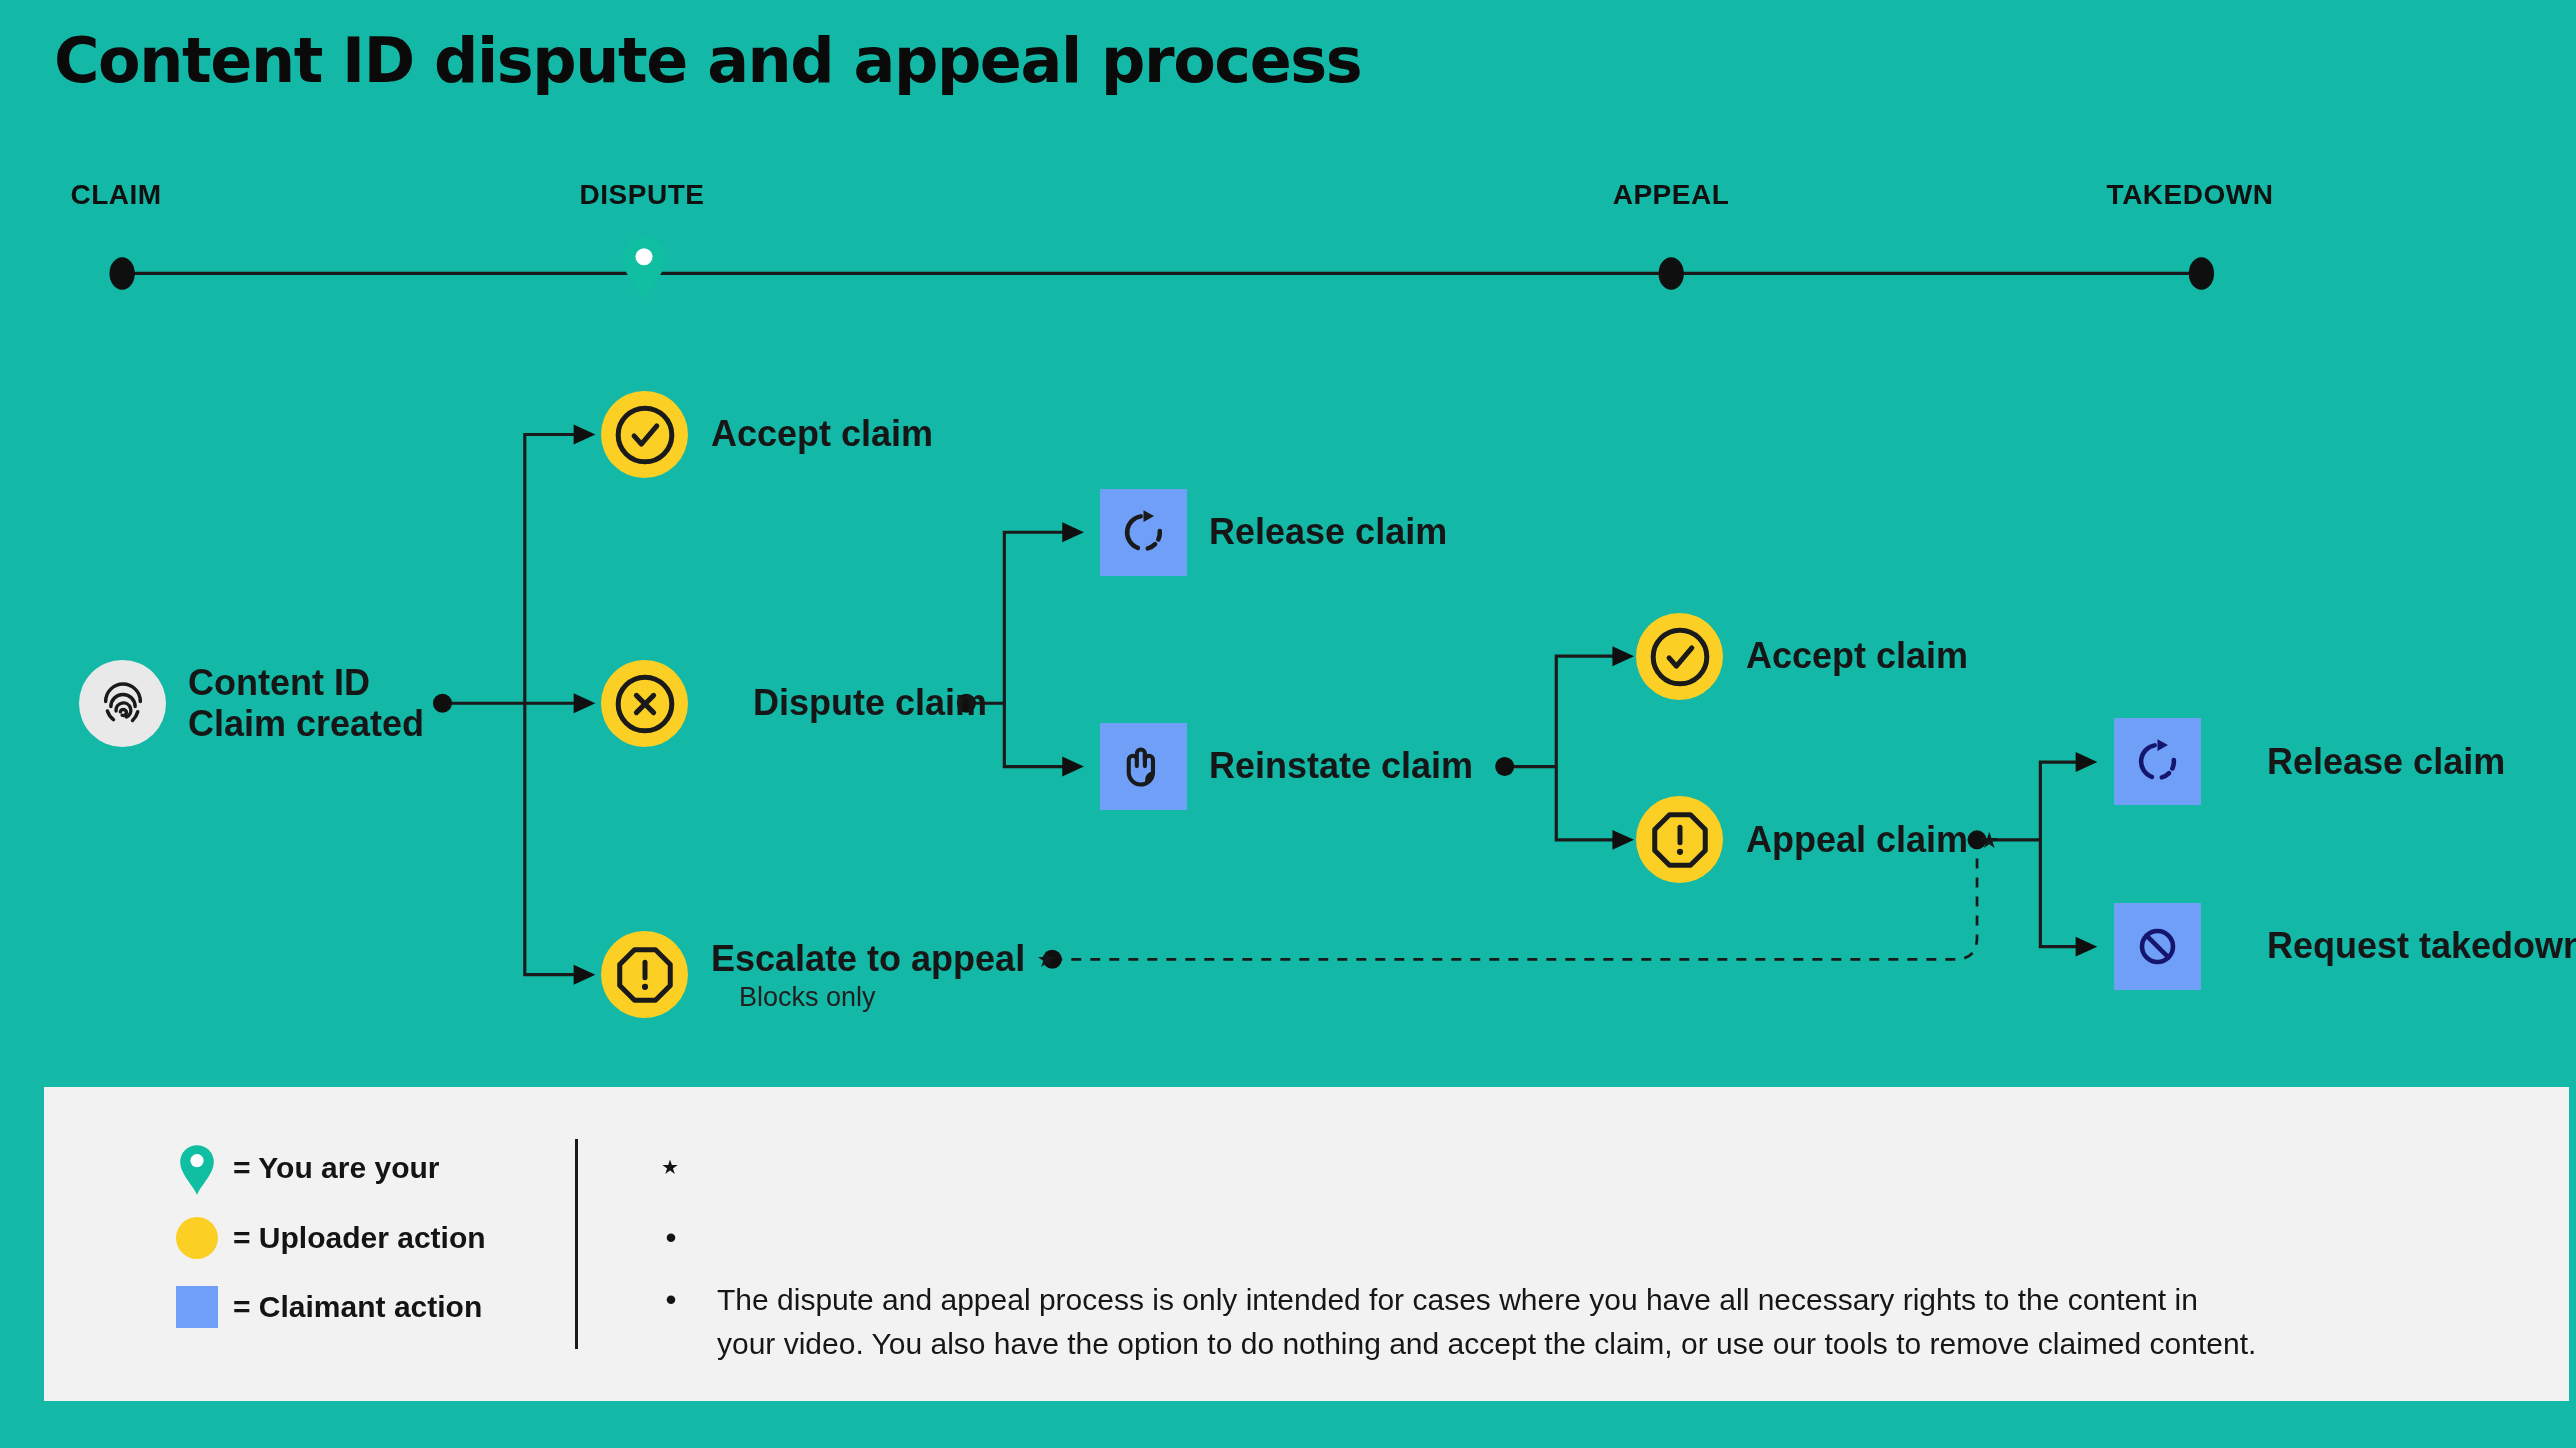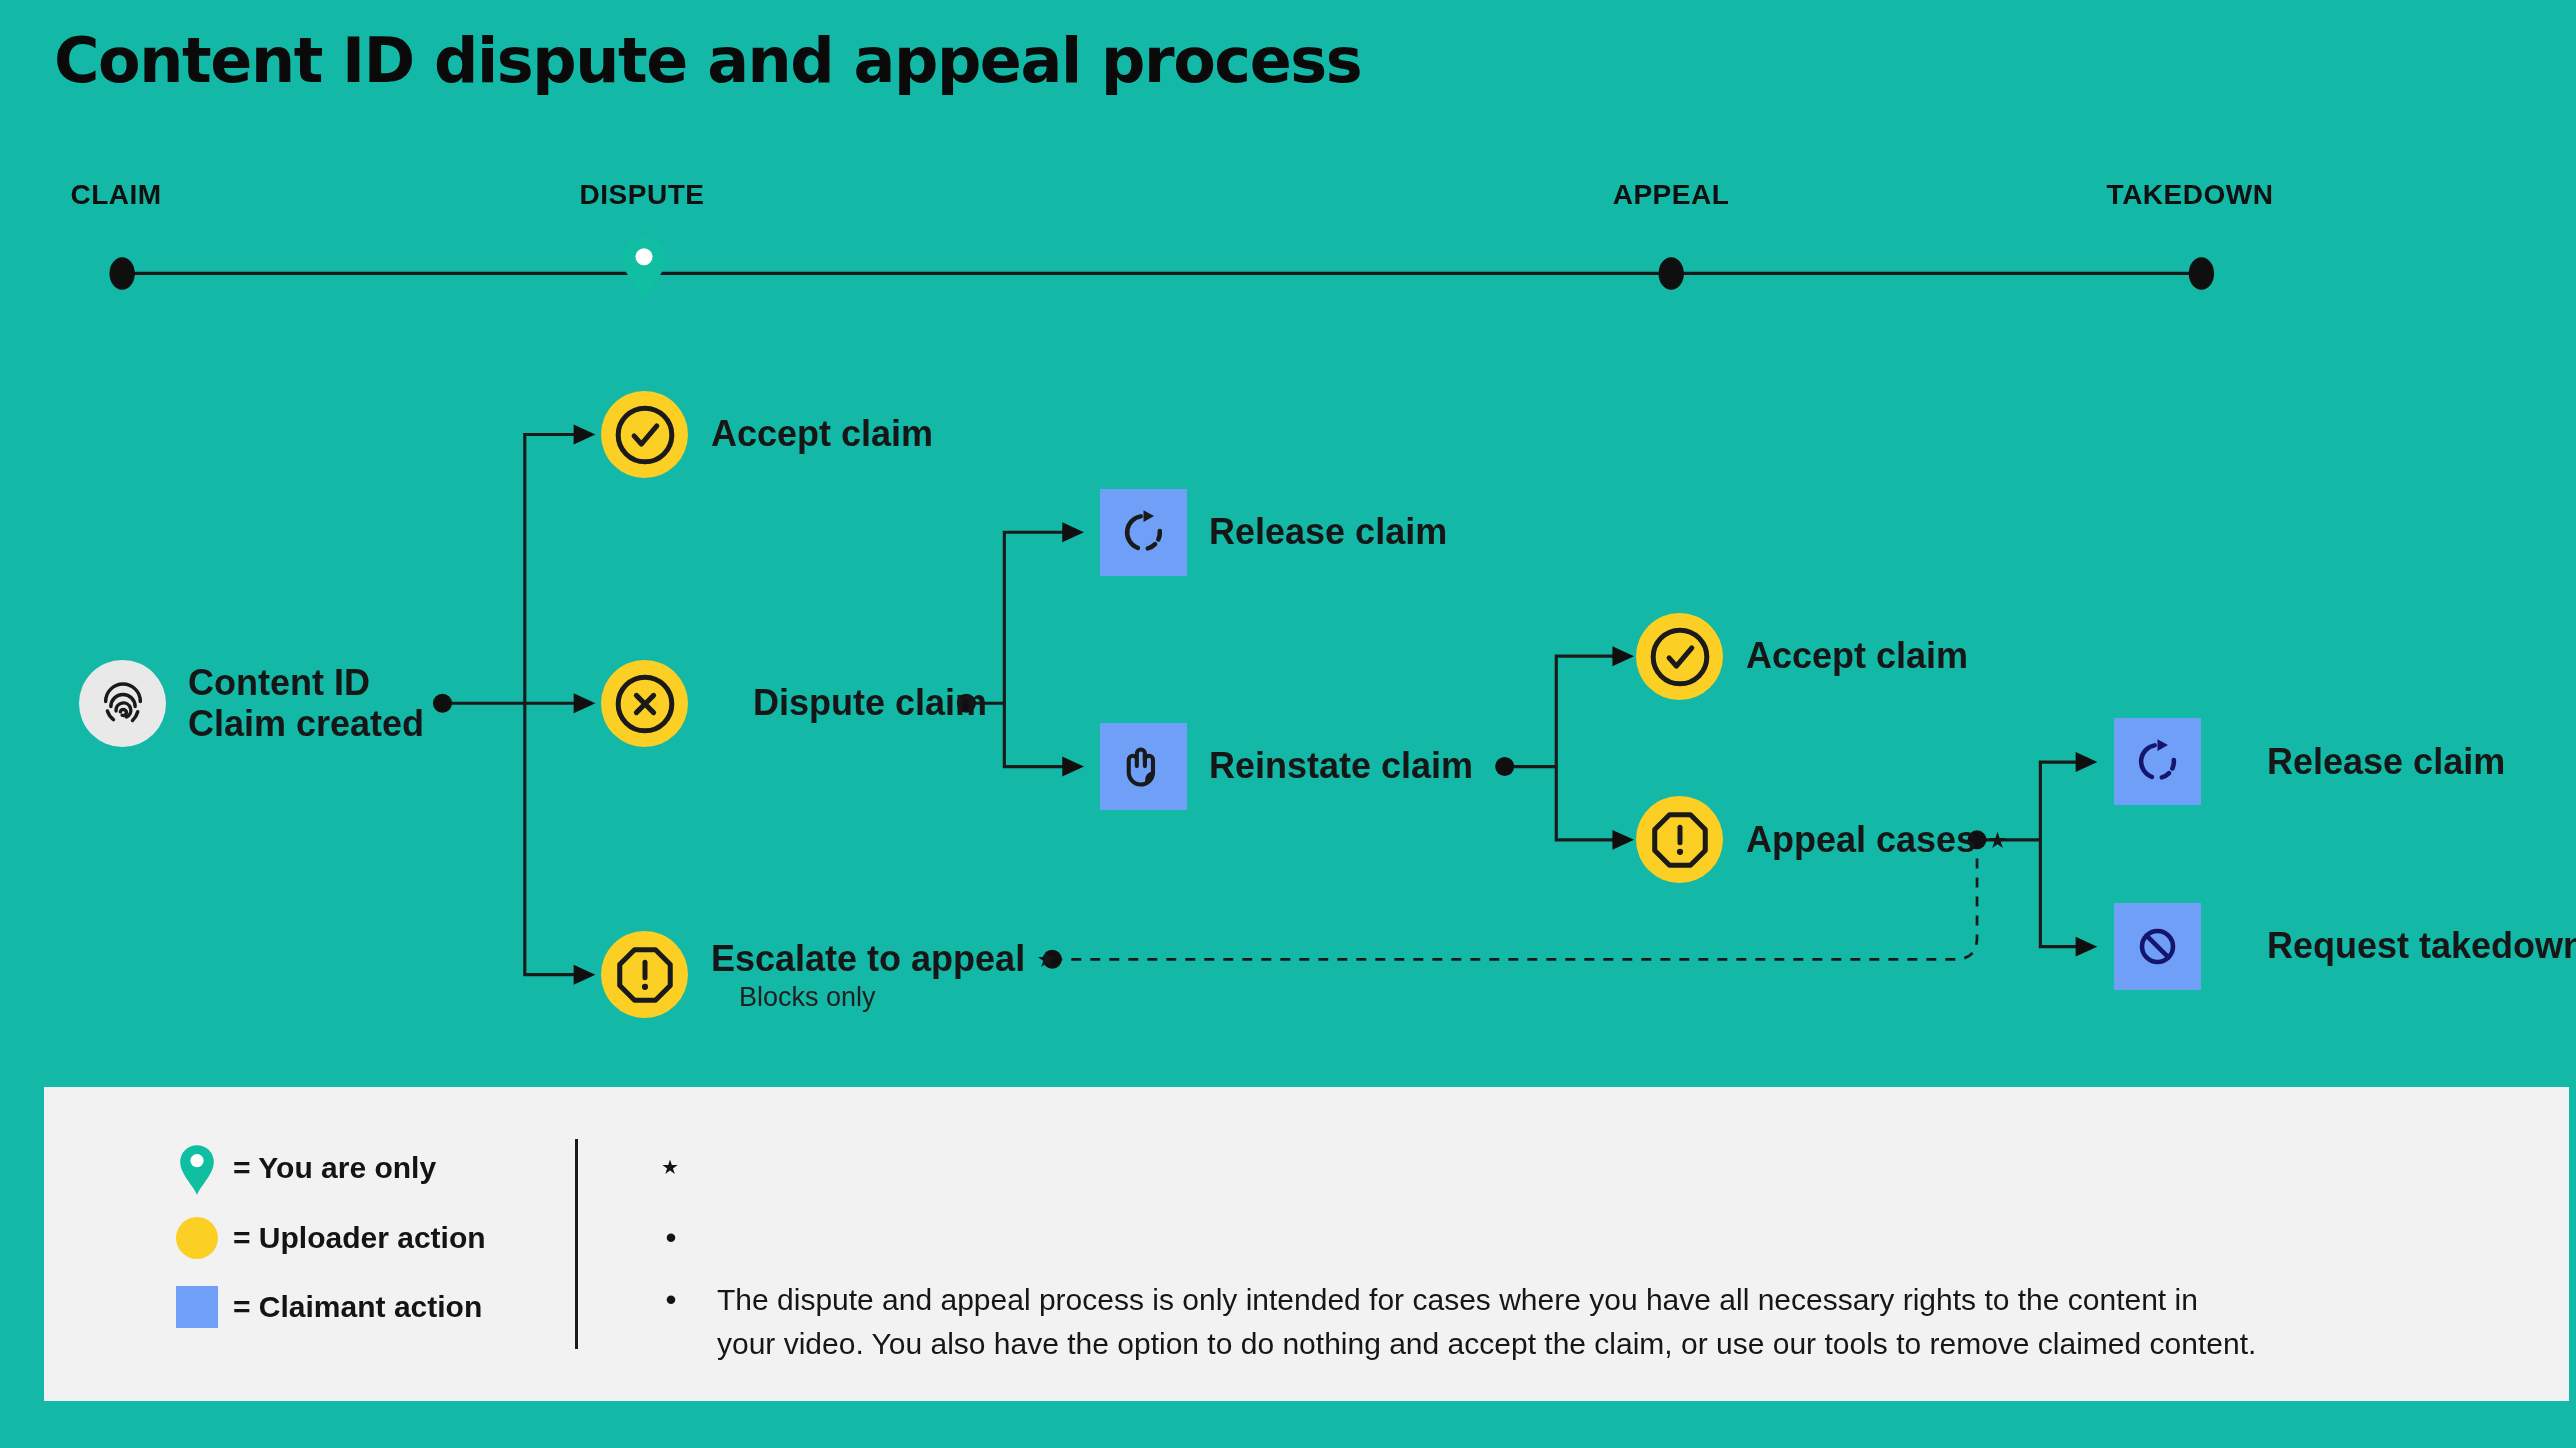--- a/index.html
+++ b/index.html
@@ -166,21 +166,21 @@
   </div>
   <div class="node-label" style="left:1746px;top:656px;">Accept claim</div>
 
   <div class="circle-node" style="left:1636px;top:796px;">
     <svg width="62" height="62" viewBox="-34 -34 68 68">
       <polygon points="27.7,11.5 11.5,27.7 -11.5,27.7 -27.7,11.5 -27.7,-11.5 -11.5,-27.7 11.5,-27.7 27.7,-11.5" stroke="#1a1a1a" stroke-width="5.5" fill="none" stroke-linejoin="round"></polygon>
       <path d="M 0 -14 V 3" stroke="#1a1a1a" stroke-width="5.5" stroke-linecap="round"></path>
       <circle cy="13" r="3.4" fill="#1a1a1a"></circle>
     </svg>
   </div>
-  <div class="node-label" style="left:1746px;top:840px;">Appeal cases ⋆</div>
+  <div class="node-label" style="left:1746px;top:840px;">Appeal claim ⋆</div>
 
   <div class="square-node" style="left:2114px;top:718px;">
     <svg width="51" height="51" viewBox="-28 -28 56 56">
       <g stroke="#15156E" stroke-width="5" fill="none" stroke-linecap="round">
         <path d="M -3.1 -17.7 A 18 18 0 0 0 -17.7 -3.1 A 18 18 0 0 0 -6.2 16.9"></path>
         <path d="M 4.7 17.4 A 18 18 0 0 0 12.7 12.7"></path>
         <path d="M 16.3 7.6 A 18 18 0 0 0 17.9 -1.6"></path>
       </g>
       <path d="M 0 -24.5 L 11.5 -18 L 0 -11.5 Z" fill="#15156E"></path>
     </svg>
@@ -194,21 +194,21 @@
     </svg>
   </div>
   <div class="node-label" style="left:2267px;top:946px;">Request takedown</div>
 
   <div class="legend-panel"></div>
 
   <svg class="abs" style="left:176px;top:1141px;" width="42" height="56" viewBox="0 0 60 78">
     <path d="M30 76 C 25 63 6 46 6 29 A 24 24 0 1 1 54 29 C 54 46 35 63 30 76 Z" fill="#10BEA1"></path>
     <circle cx="30" cy="27" r="9.5" fill="#ffffff"></circle>
   </svg>
-  <div class="legend-text" style="left:233px;top:1168px;">= You are only</div>
+  <div class="legend-text" style="left:233px;top:1168px;">= You are your</div>
 
   <div class="legend-swatch-circle" style="left:176px;top:1217px;"></div>
   <div class="legend-text" style="left:233px;top:1238px;">= Uploader action</div>
 
   <div class="legend-swatch-square" style="left:176px;top:1286px;"></div>
   <div class="legend-text" style="left:233px;top:1307px;">= Claimant action</div>
 
   <div class="legend-divider"></div>
 
   <div class="fn-marker fn-star" style="left:670px;top:1166px;">⋆</div>

